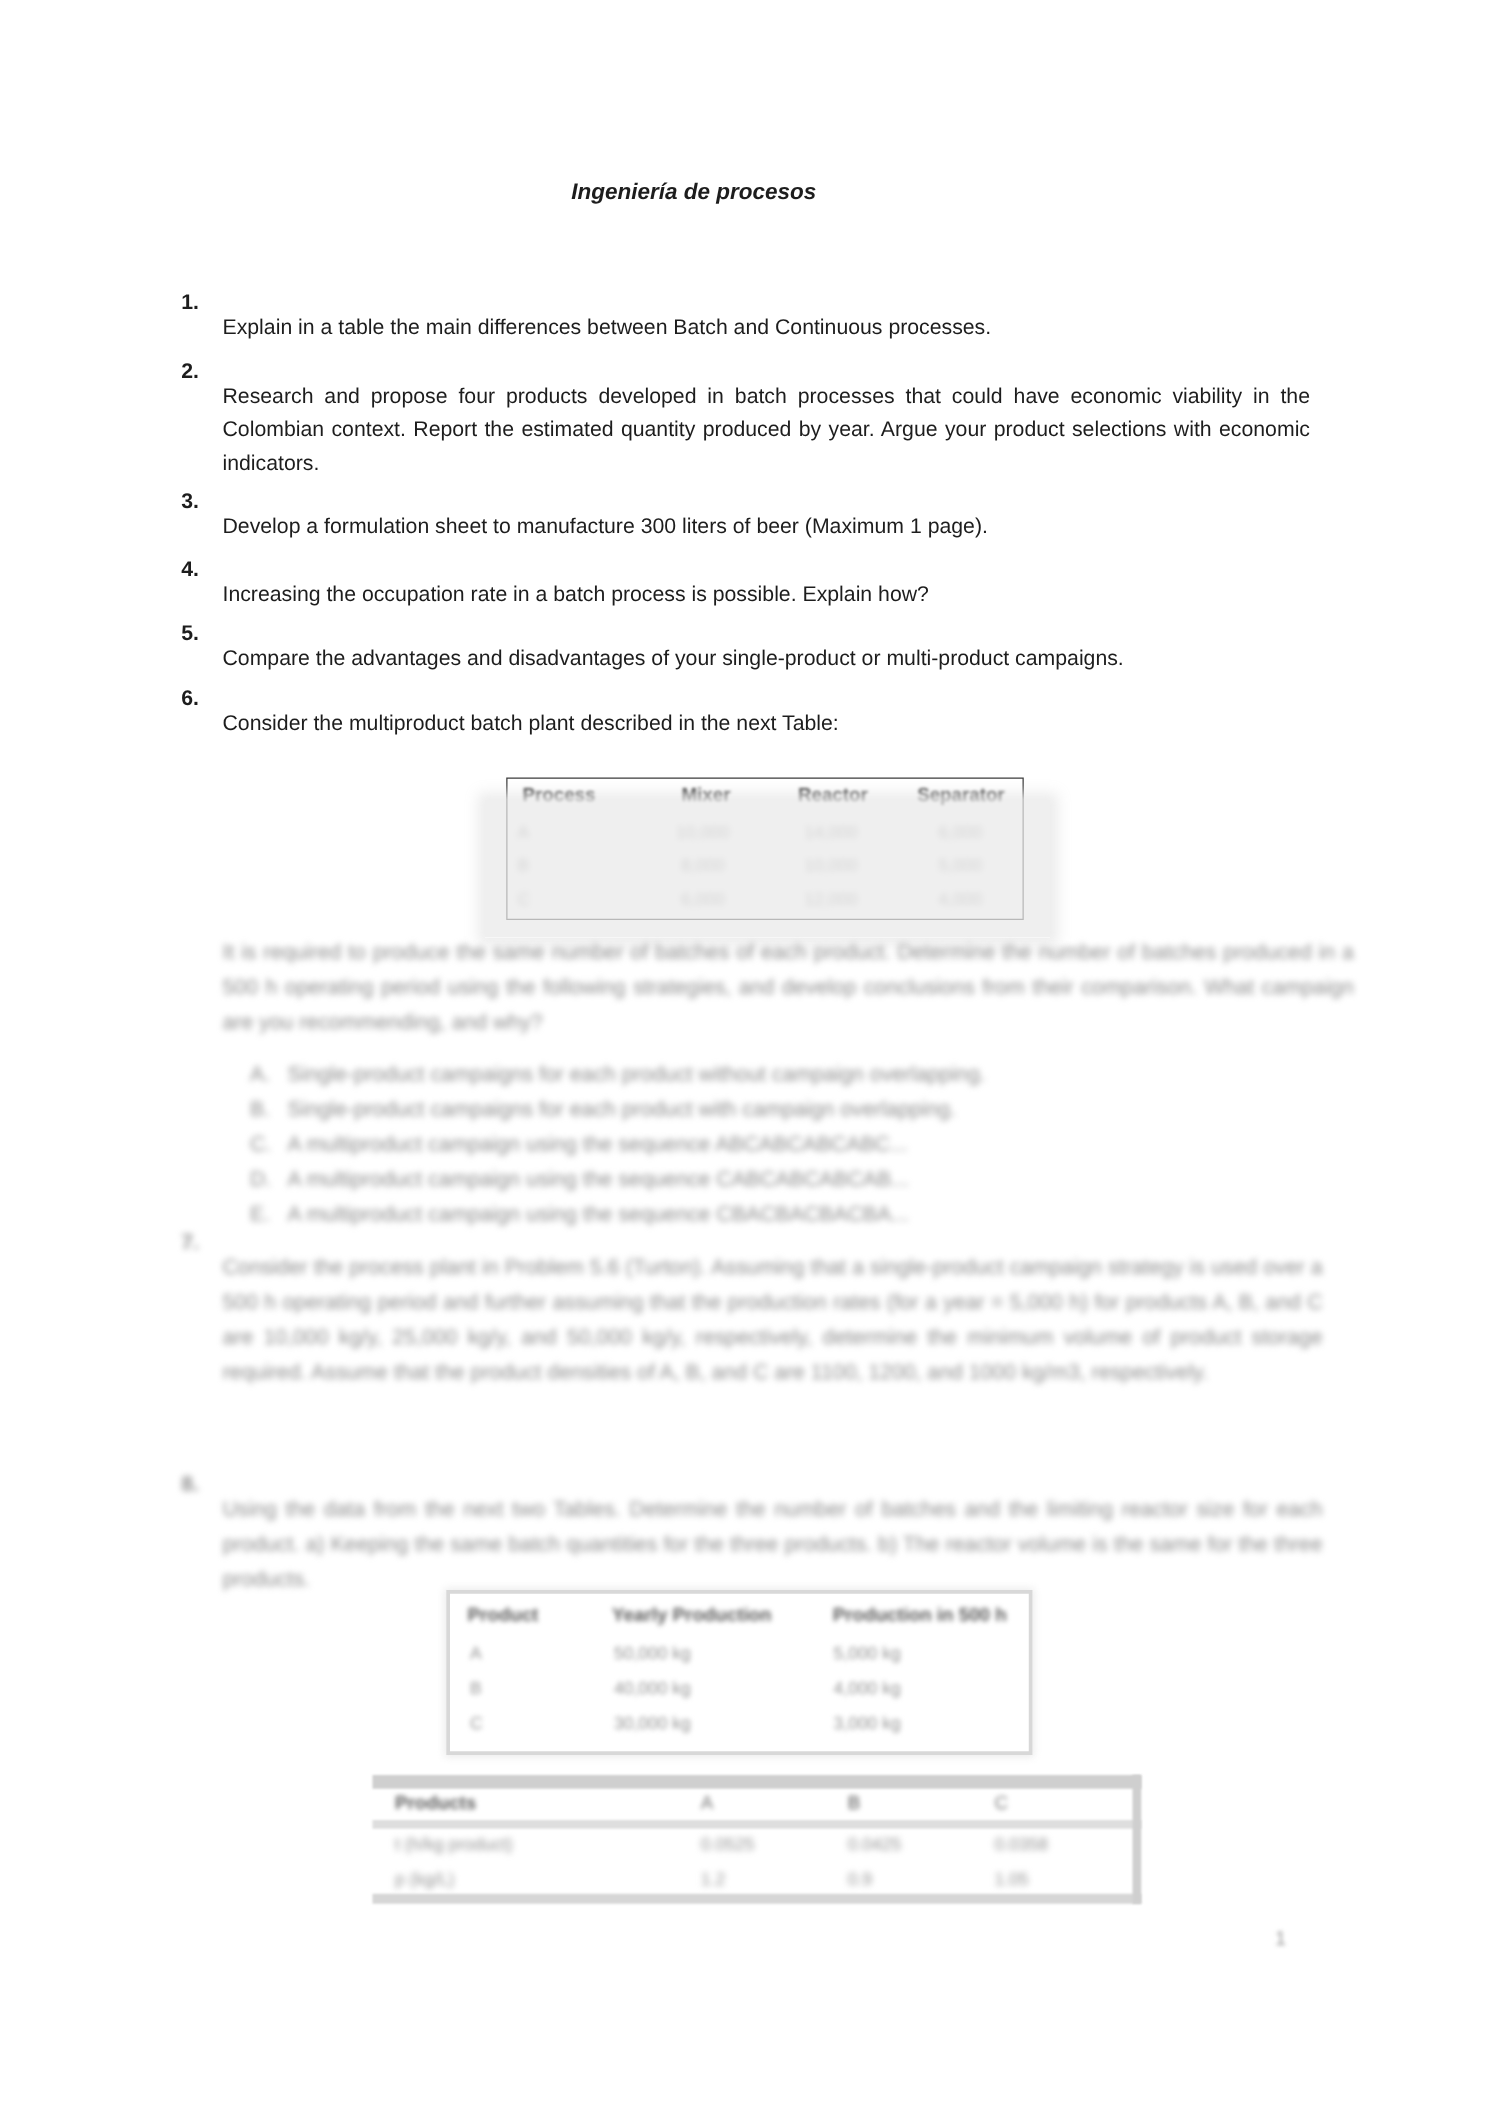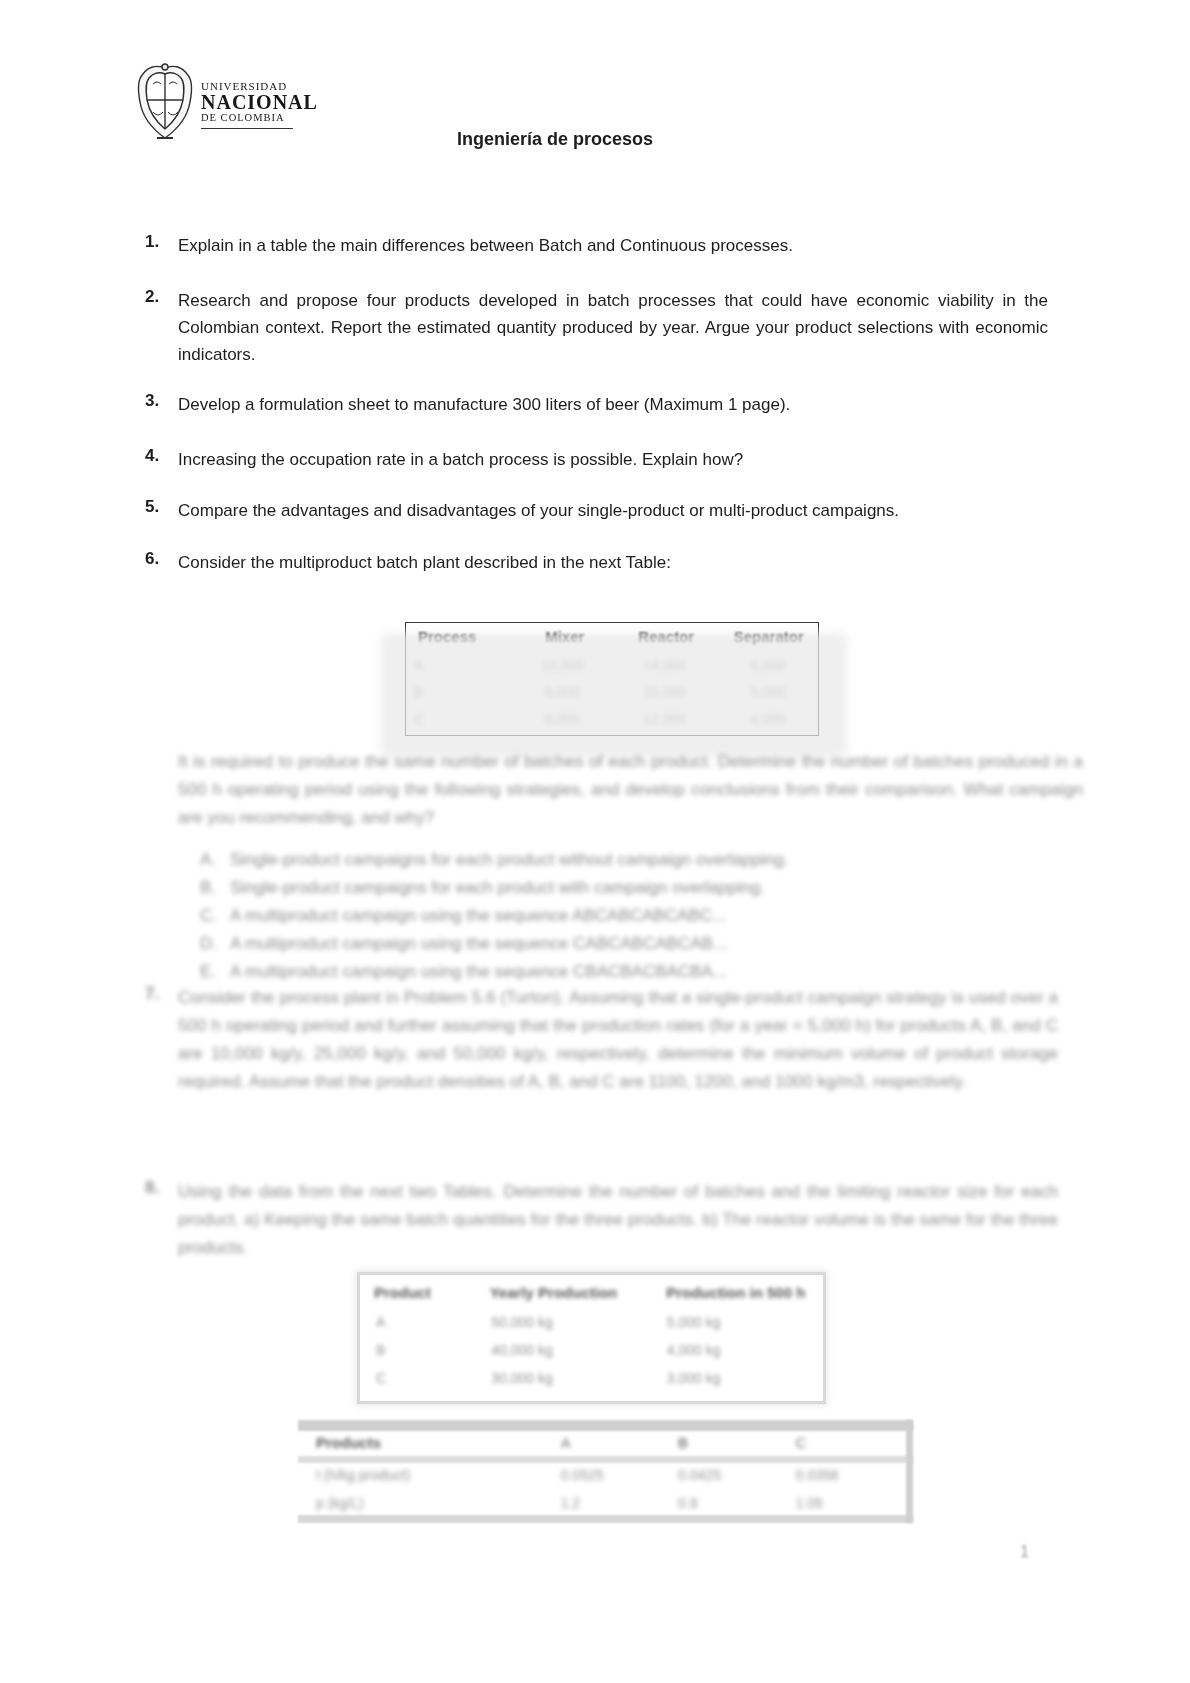--- a/index.html
+++ b/index.html
@@ -12,26 +12,26 @@
     overflow:hidden;
   }
   
   .logo{position:absolute;left:135px;top:60px;width:200px;height:90px;}
   .crest{position:absolute;left:0;top:2px;}
   .logo-text{position:absolute;left:66px;top:20px;font-family:"Liberation Serif","DejaVu Serif",serif;color:#171717;}
   .lt1{font-size:11px;letter-spacing:1px;}
   .lt2{font-size:20px;font-weight:bold;letter-spacing:1px;line-height:20px;}
   .lt3{font-size:10.5px;letter-spacing:1px;border-bottom:1.5px solid #333;padding-bottom:5px;width:92px;}
   
-  .titleblock{position:absolute;left:140px;top:126px;width:830px;text-align:center;}
+  .titleblock{position:absolute;left:140px;top:140px;width:830px;text-align:center;font-style:italic;}
   .titleblock div{font-size:18px;font-weight:bold;line-height:26px;}
   
   .q{position:absolute;left:145px;width:925px;}
   .qnum{position:absolute;left:0;top:0;font-weight:bold;font-size:17px;width:26px;}
-  .qtext{position:absolute;left:33px;top:0;width:870px;font-size:17px;line-height:27px;text-align:justify;}
+  .qtext{position:absolute;left:33px;top:16px;width:870px;font-size:17px;line-height:27px;text-align:justify;}
   .qtext.single{text-align:left;}
   
   .blur-txt{color:#8e8e8e;filter:blur(2.6px);}
   .blur-num{color:#8e8e8e;filter:blur(2.4px);}
   
   .table1{position:absolute;left:405px;top:622px;width:412px;height:112px;border:1.5px solid #3a3a3a;background:#fff;}
   .t1-head{display:flex;padding-top:5px;font-size:15px;font-weight:bold;color:#2e2e2e;filter:blur(1.1px);}
   .t1-head .c1{width:100px;padding-left:12px;}
   .t1-head .c2{width:98px;text-align:center;}
   .t1-head .c3{width:108px;text-align:center;}
@@ -81,41 +81,20 @@
   .t3-row1 .lab,.t3-row2 .lab{width:250px;padding-left:18px;}
   .t3-row1 .col,.t3-row2 .col{width:120px;}
   
   .pagenum{position:absolute;left:1020px;top:1543px;font-size:16px;color:#9a9a9a;filter:blur(1.8px);}
 </style>
 </head>
 <body>
 
 <div class="page">
 
-  <div class="logo">
-    <svg class="crest" width="60" height="82" viewBox="0 0 60 82">
-      <g fill="none" stroke="#2e2e2e" stroke-width="1.4">
-        <path d="M30 6 C20 2 12 6 8 12 C2 18 3 30 5 40 C7 52 13 64 30 76 C47 64 53 52 55 40 C57 30 58 18 52 12 C48 6 40 2 30 6 Z" fill="#f7f7f7"></path>
-        <path d="M30 12 C23 9 17 12 14 16 C10 21 11 30 12 38 C14 48 19 58 30 67 C41 58 46 48 48 38 C49 30 50 21 46 16 C43 12 37 9 30 12 Z" fill="#ffffff"></path>
-        <line x1="30" y1="12" x2="30" y2="67"></line>
-        <line x1="12" y1="38" x2="48" y2="38"></line>
-        <circle cx="30" cy="5" r="3" fill="#e8e8e8"></circle>
-        <path d="M18 22 q4 -4 8 0" stroke-width="1"></path>
-        <path d="M34 22 q4 -4 8 0" stroke-width="1"></path>
-        <path d="M18 50 q5 6 10 0" stroke-width="1"></path>
-        <path d="M33 50 q5 6 10 0" stroke-width="1"></path>
-        <path d="M22 76 h16" stroke-width="2"></path>
-      </g>
-    </svg>
-    <div class="logo-text">
-      <div class="lt1">UNIVERSIDAD</div>
-      <div class="lt2">NACIONAL</div>
-      <div class="lt3">DE COLOMBIA</div>
-    </div>
-  </div>
 
   <div class="titleblock">
     <div>Ingeniería de procesos</div>
   </div>
 
   <div class="q" style="top:232px">
     <span class="qnum">1.</span>
     <span class="qtext single">Explain in a table the main differences between Batch and Continuous processes.</span>
   </div>
   <div class="q" style="top:287px">

